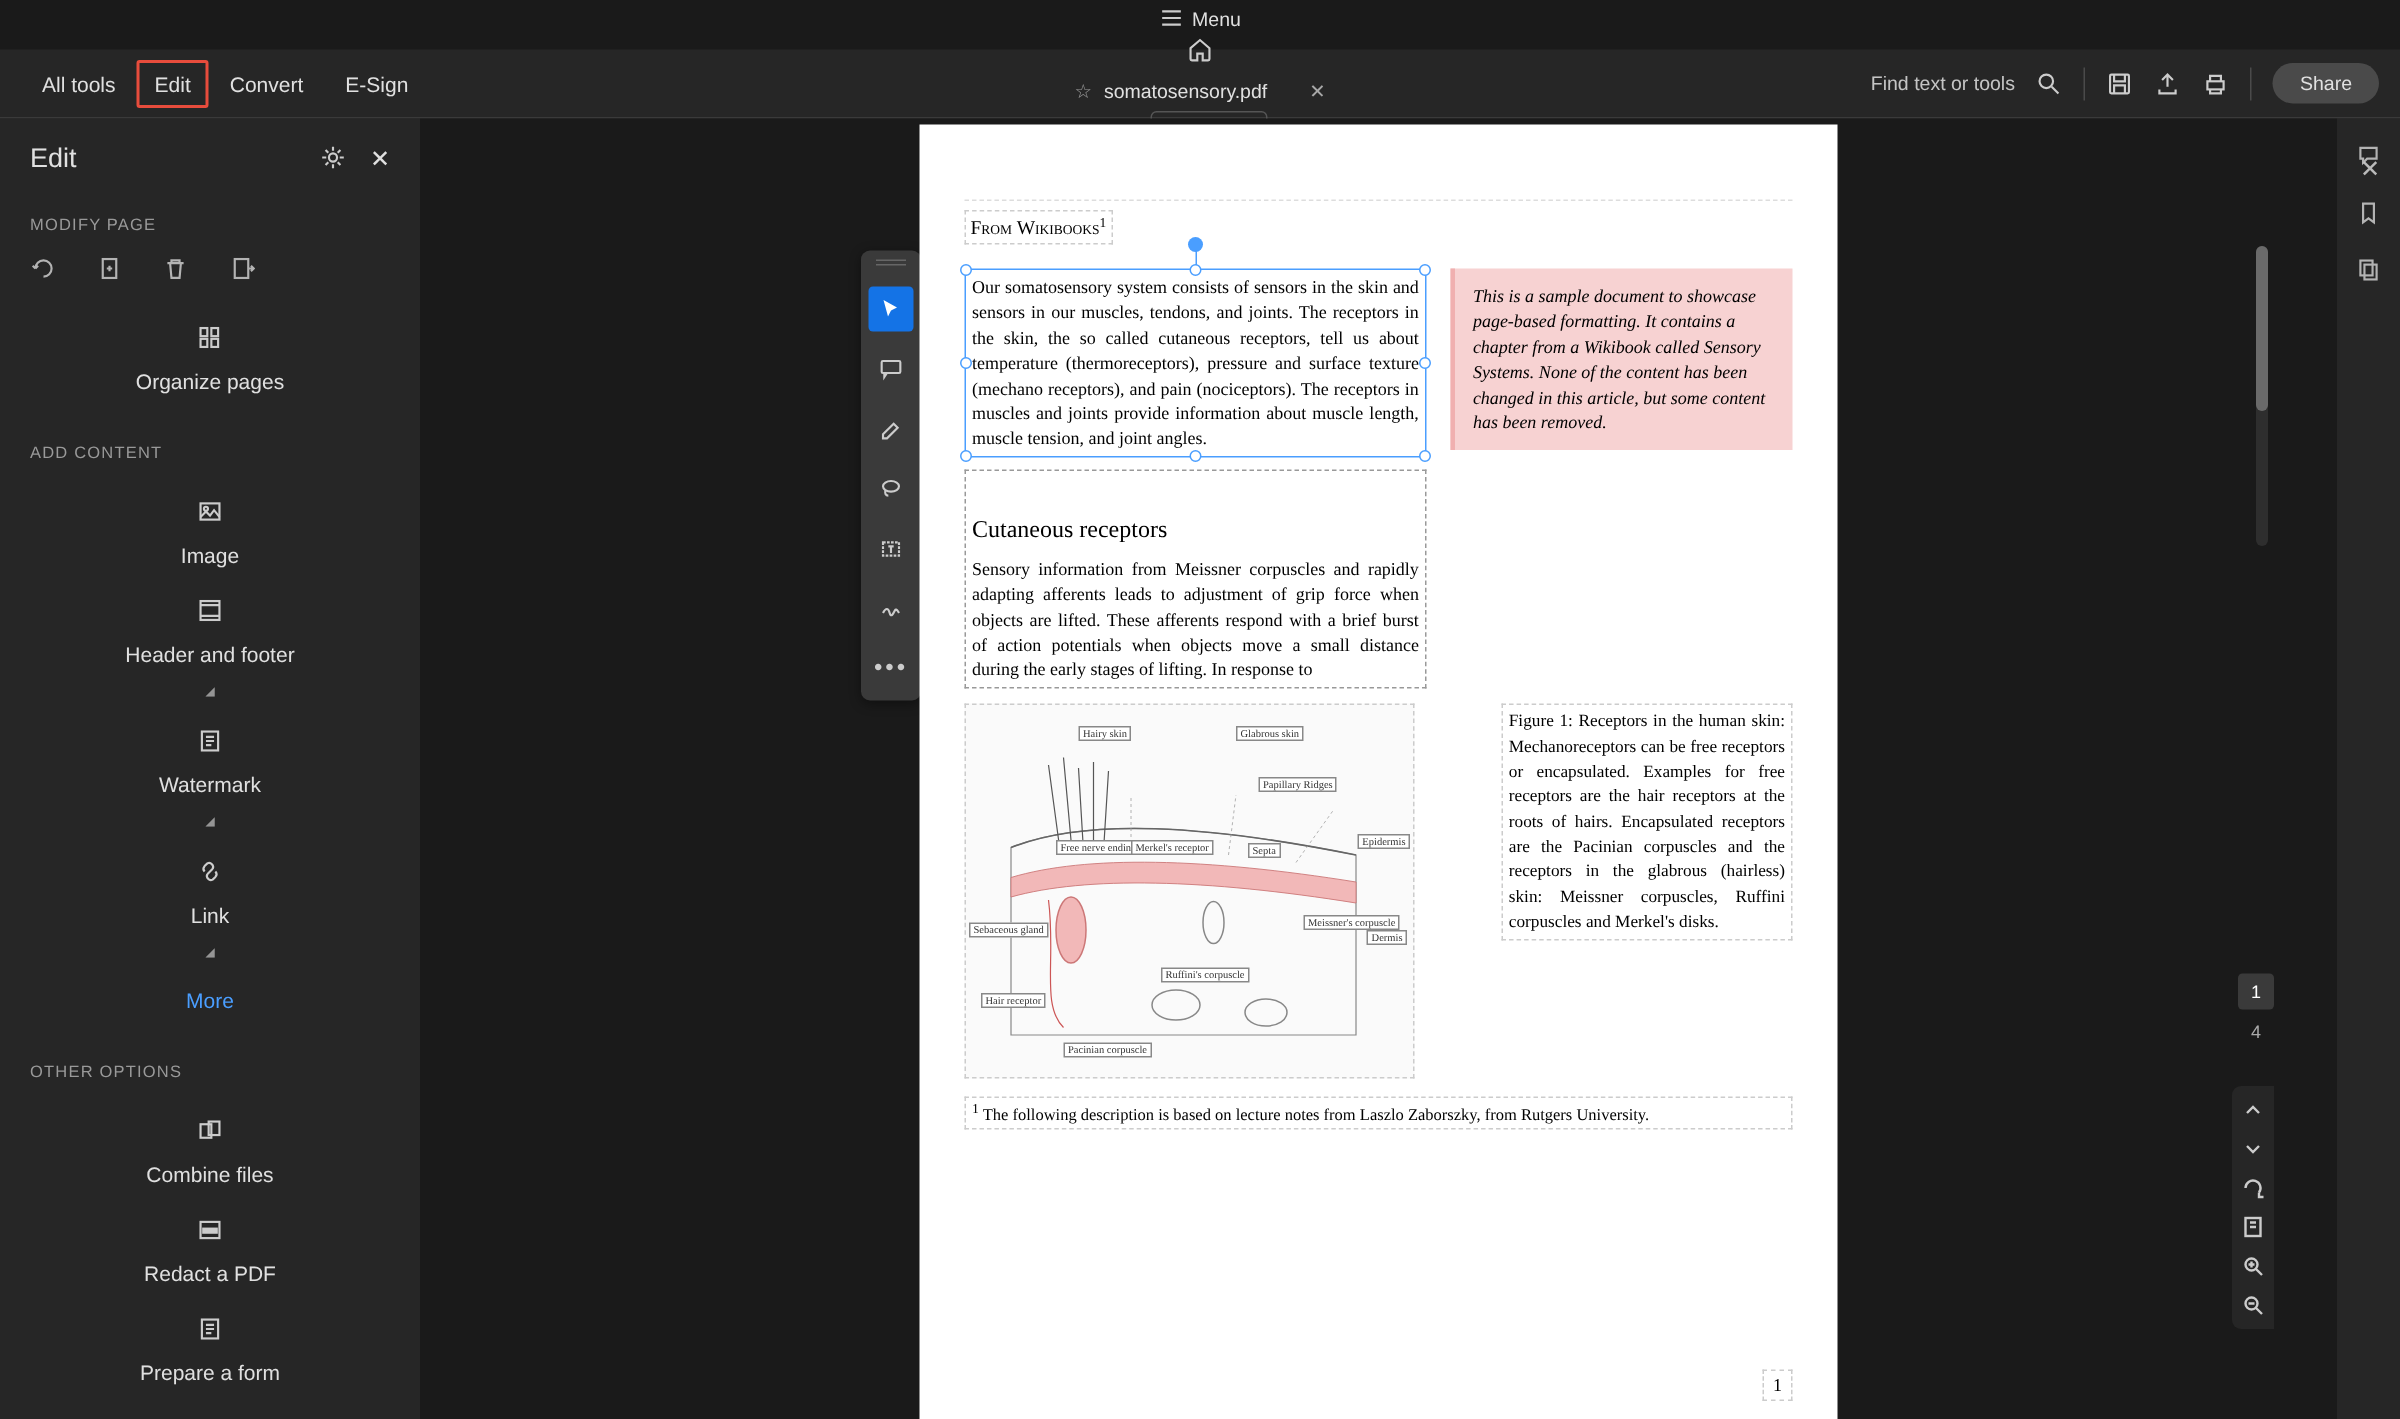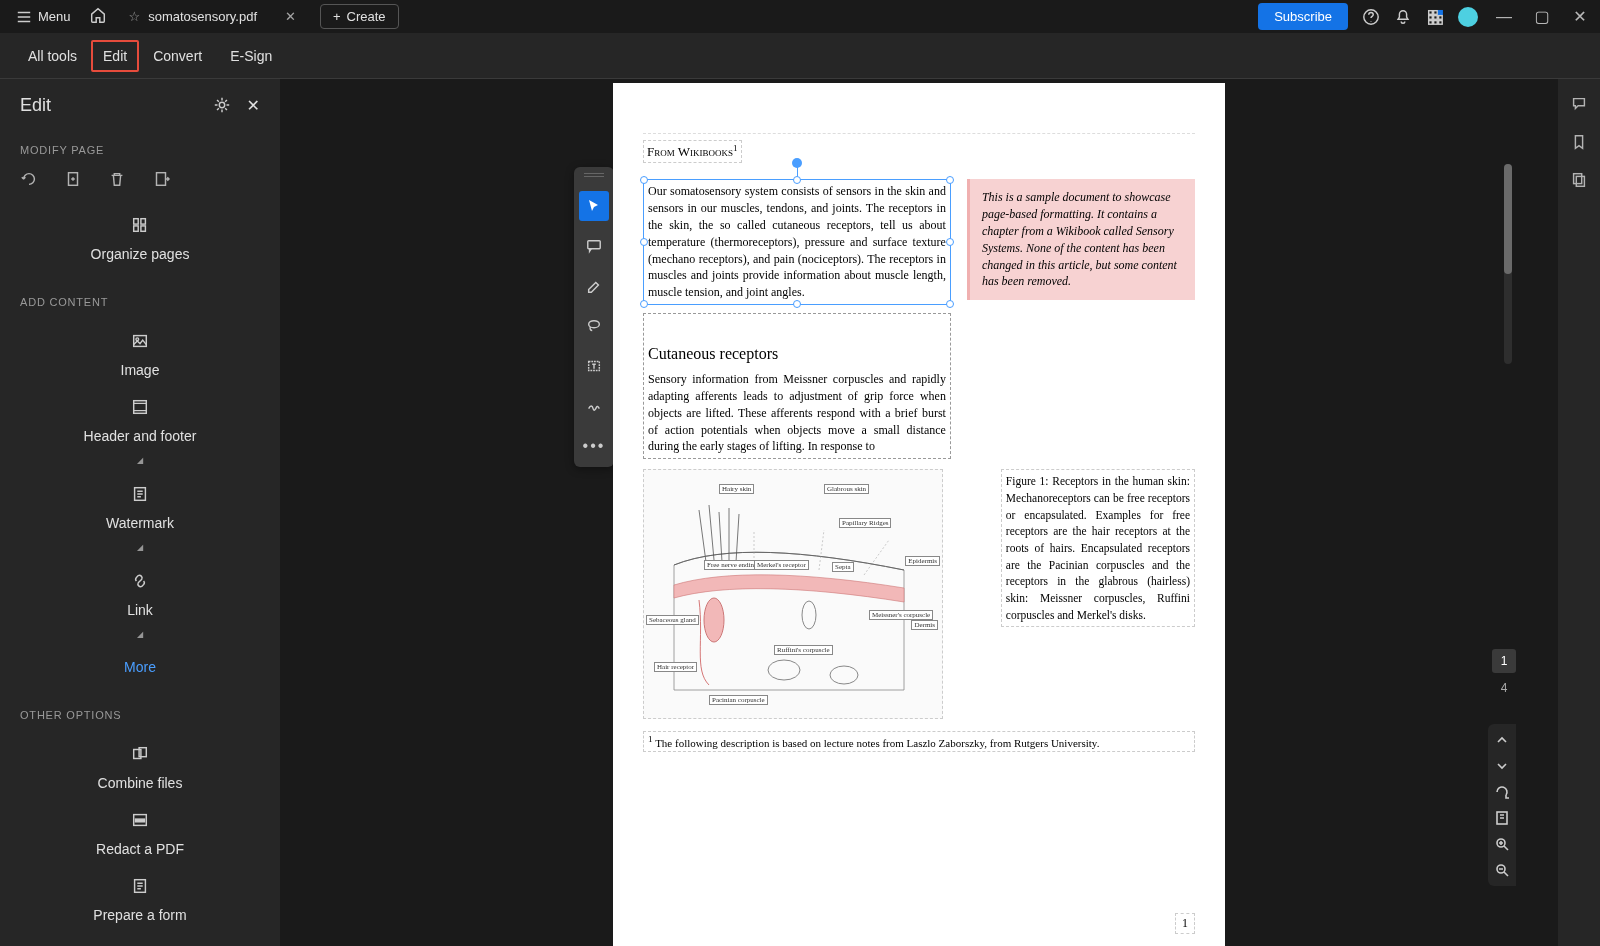--- a/index.html
+++ b/index.html
@@ -1,19 +1,19 @@
 <!DOCTYPE html>
 <html><head>
 <meta charset="utf-8">
 <style>
 * { margin: 0; padding: 0; box-sizing: border-box; }
 body { font-family: -apple-system, BlinkMacSystemFont, "Segoe UI", sans-serif; background: #1a1a1a; color: #e0e0e0; width: 1600px; height: 946px; overflow: hidden; }
 
 
-.titlebar { height: 33px; background: #1a1a1a; display: flex; align-items: center; padding: 0 8px; }
+.titlebar { height: 33px; background: #1a1a1a; display: flex; align-items: center; padding: 0 8px; flex-direction: column; }
 .menu-btn { display: flex; align-items: center; gap: 6px; padding: 4px 8px; cursor: pointer; font-size: 13px; }
 .home-icon { margin: 0 10px; cursor: pointer; }
 .tab { display: flex; align-items: center; gap: 8px; padding: 6px 12px; border-radius: 4px 4px 0 0; font-size: 13px; }
 .tab .star { opacity: 0.6; }
 .tab .close { margin-left: 20px; opacity: 0.7; cursor: pointer; }
 .create-btn { display: flex; align-items: center; gap: 6px; padding: 4px 12px; border: 1px solid #555; border-radius: 4px; font-size: 13px; margin-left: 12px; cursor: pointer; }
 .titlebar-right { margin-left: auto; display: flex; align-items: center; gap: 14px; }
 .subscribe-btn { background: #1473e6; color: #fff; padding: 6px 16px; border-radius: 4px; font-size: 13px; cursor: pointer; }
 .win-btn { width: 24px; text-align: center; cursor: pointer; opacity: 0.8; }
 .avatar { width: 20px; height: 20px; border-radius: 50%; background: #4dd0e1; }
@@ -146,20 +146,41 @@
     <div class="win-btn">▢</div>
     <div class="win-btn">✕</div>
   </div>
 </div>
 
 <div class="toolbar">
   <div class="tool-tab">All tools</div>
   <div class="tool-tab active">Edit</div>
   <div class="tool-tab">Convert</div>
   <div class="tool-tab">E-Sign</div>
+  <div class="toolbar-right">
+    <span class="find-text">Find text or tools</span>
+    <svg class="ico-svg" viewBox="0 0 20 20">
+        <circle cx="8" cy="8" r="5"></circle>
+        <path d="M12 12l5 5"></path>
+      </svg>
+    <div class="divider-v"></div>
+    <svg class="ico-svg" viewBox="0 0 20 20">
+        <rect x="3" y="3" width="14" height="14" rx="1"></rect>
+        <path d="M6 3v5h8V3M6 17v-6h8v6"></path>
+      </svg>
+    <svg class="ico-svg" viewBox="0 0 20 20">
+        <path d="M10 3v9M6 7l4-4 4 4M4 14v3h12v-3"></path>
+      </svg>
+    <svg class="ico-svg" viewBox="0 0 20 20">
+        <rect x="4" y="8" width="12" height="6"></rect>
+        <path d="M6 8V4h8v4M6 14v3h8v-3"></path>
+      </svg>
+    <div class="divider-v"></div>
+    <div class="share-btn">Share</div>
+  </div>
 </div>
 
 <div class="main">
 
   <div class="edit-panel">
     <div class="edit-header">
       <div class="edit-title">Edit</div>
       <div class="edit-header-icons">
         <svg class="ico-svg" viewBox="0 0 20 20">
             <circle cx="10" cy="10" r="3"></circle>

